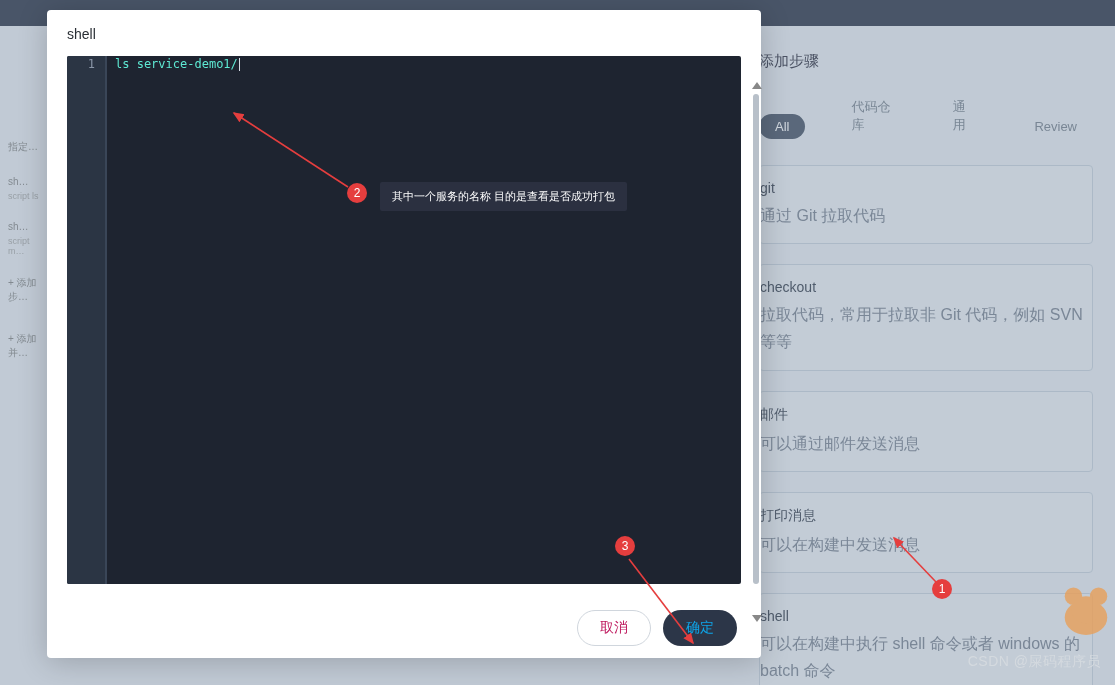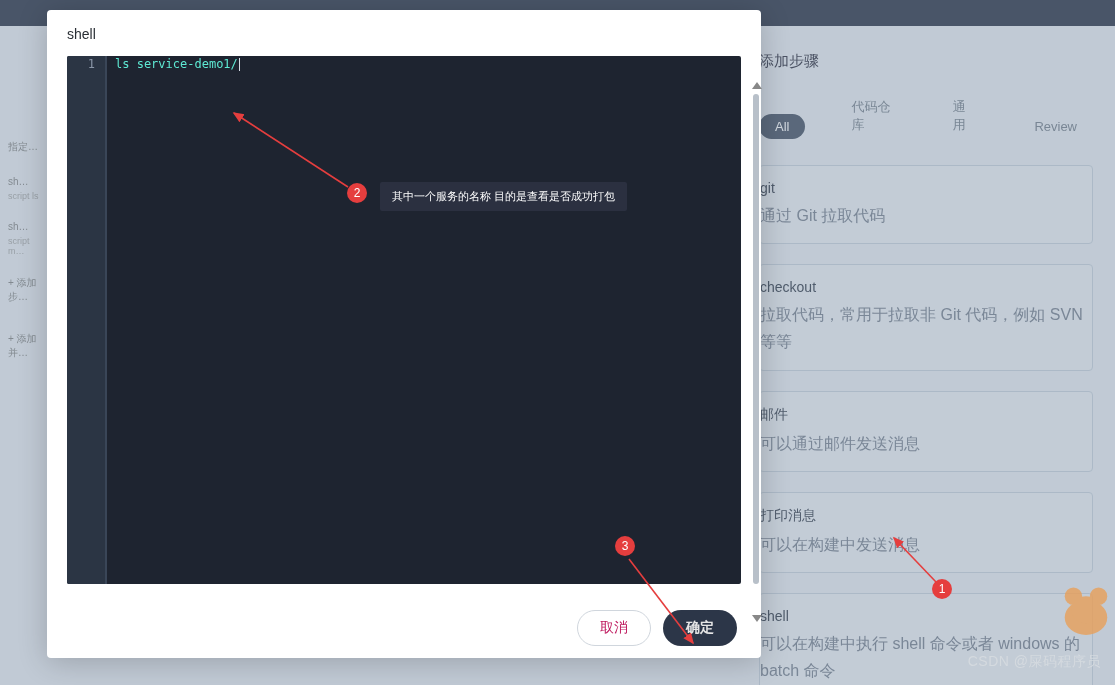--- a/index.html
+++ b/index.html
@@ -32,21 +32,21 @@
 .modal-head { padding: 16px 20px 14px; font-size: 14px; color: #2a2f35; }
 .modal-body { padding: 0 20px 10px; }
 .editor { height: 528px; background: #1e2430; border-radius: 2px; display: flex; overflow: hidden; position: relative; }
 .gutter { width: 40px; background: #2b3544; color: #8a96a8; font-family: Consolas, Menlo, monospace; font-size: 12px; padding-top: 1px; text-align: right; padding-right: 10px; border-right: 2px solid #3a4658; }
 .code { flex: 1; color: #5eead4; font-family: Consolas, Menlo, monospace; font-size: 12px; padding: 1px 8px; }
 .cursor { display: inline-block; width: 1px; height: 13px; background: #d6dde6; vertical-align: text-bottom; margin-left: 1px; }
 
 .modal-foot { padding: 16px 24px 12px; display: flex; justify-content: flex-end; gap: 12px; }
 .btn { padding: 8px 22px; border-radius: 20px; font-size: 14px; cursor: pointer; border: 1px solid transparent; }
 .btn-cancel { background: #fff; color: #be185d; border-color: #d0d6dd; }
-.btn-ok { background: #2c3648; color: #e5e5e5; font-weight: bold; }
+.btn-ok { background: #2c3648; color: #0ea5e9; }
 
 
 .scroll-track { position: absolute; left: 751px; top: 82px; width: 8px; height: 540px; }
 .scroll-arrow { width: 0; height: 0; margin-left: 1px; }
 .scroll-arrow.up { border-left: 5px solid transparent; border-right: 5px solid transparent; border-bottom: 7px solid #888; }
 .scroll-arrow.down { border-left: 5px solid transparent; border-right: 5px solid transparent; border-top: 7px solid #888; position: absolute; bottom: 0; }
 .scroll-thumb { position: absolute; left: 2px; top: 12px; width: 6px; height: 490px; background: #b8c0c9; border-radius: 3px; }
 
 
 .anno-badge { position: absolute; width: 20px; height: 20px; background: #e53e3e; border-radius: 50%; color: #fff; font-size: 12px; display: flex; align-items: center; justify-content: center; z-index: 50; font-weight: 500; }

